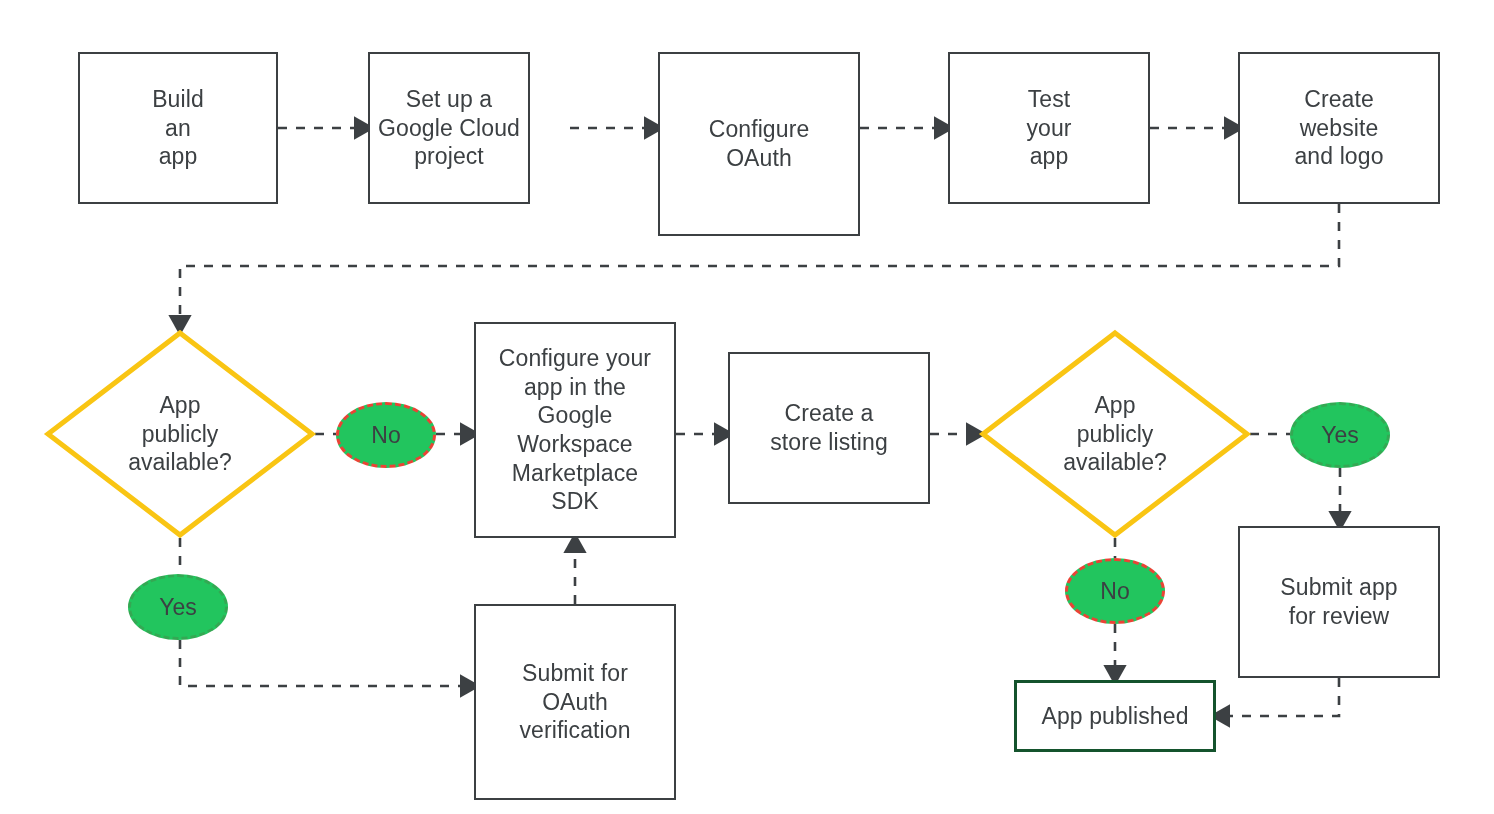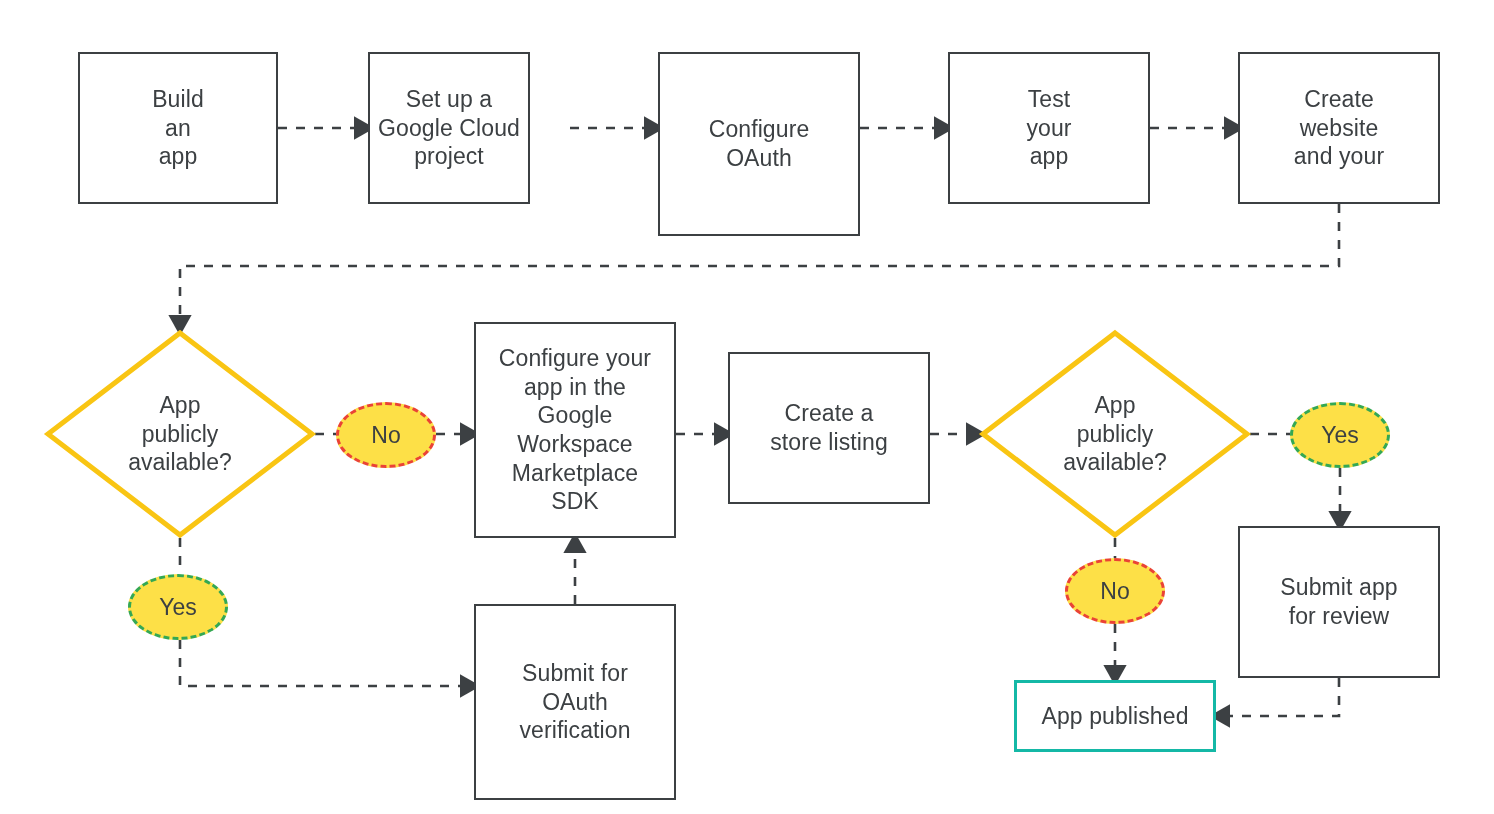--- a/index.html
+++ b/index.html
@@ -29,21 +29,21 @@
     align-items: center;
     justify-content: center;
     text-align: center;
     color: #3c4043;
     background: #ffffff;
   }
   .rect {
     border: 2px solid #3c4043;
   }
   .rect.green {
-    border: 3px solid #14b8a6;
+    border: 3px solid #14532d;
   }
   .node .lbl {
     line-height: 1.24;
     letter-spacing: 0.1px;
     font-size: 23px;
     padding: 0 6px;
     white-space: pre-line;
   }
   .diamond-wrap {
     position: absolute;
@@ -69,21 +69,21 @@
     line-height: 1.24;
     white-space: pre-line;
   }
   .pill {
     position: absolute;
     box-sizing: border-box;
     display: flex;
     align-items: center;
     justify-content: center;
     border-radius: 50%;
-    background: #fde047;
+    background: #22c55e;
     color: #3c4043;
     font-size: 23px;
   }
   .pill.no {
     border: 3px dashed #ea4335;
   }
   .pill.yes {
     border: 3px dashed #34a853;
   }
 </style>
@@ -149,21 +149,21 @@
 
   <div class="node rect" style="left:948px;top:52px;width:202px;height:152px;">
     <span class="lbl">Test
 your
 app</span>
   </div>
 
   <div class="node rect" style="left:1238px;top:52px;width:202px;height:152px;">
     <span class="lbl">Create
 website
-and your</span>
+and logo</span>
   </div>
 
   <div class="diamond-wrap" style="left:45px;top:330px;width:270px;height:208px;">
     <svg width="270" height="208" viewBox="0 0 270 208" xmlns="http://www.w3.org/2000/svg">
       <polygon points="135,3 267,104 135,205 3,104" fill="#ffffff" stroke="#f9c513" stroke-width="5"></polygon>
     </svg>
     <span class="lbl">App
 publicly
 available?</span>
   </div>

